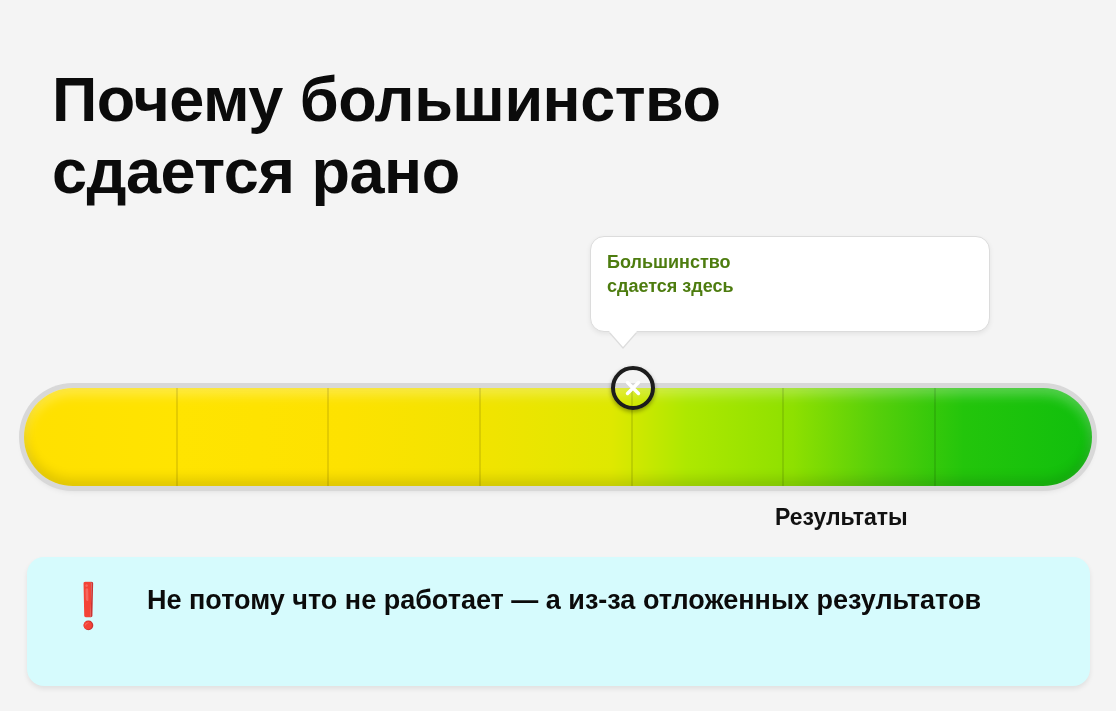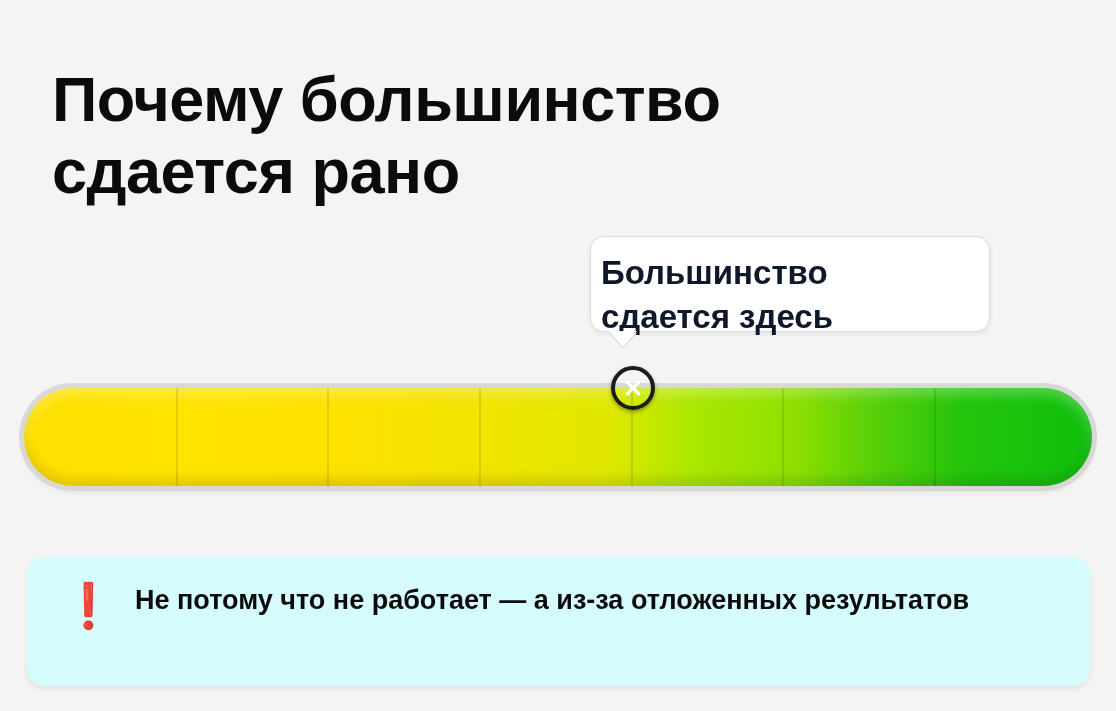--- a/index.html
+++ b/index.html
@@ -45,27 +45,27 @@
     width: 400px;
     height: 96px;
     background: #ffffff;
     border: 1px solid #dcdcdc;
     border-radius: 14px;
     box-sizing: border-box;
     box-shadow: 0 2px 5px rgba(0,0,0,0.07);
   }
   .tooltip-text {
     position: absolute;
-    left: 10px;
+    left: 16px;
     top: 14px;
     width: 360px;
-    font-size: 33px;
+    font-size: 18px;
     line-height: 1.32;
     font-weight: 700;
-    color: #0f172a;
+    color: #4d7c0f;
     white-space: pre-line;
   }
   .tooltip-tail {
     position: absolute;
     left: 18px;
     top: 94px;
     width: 0;
     height: 0;
     border-left: 14px solid transparent;
     border-right: 14px solid transparent;
@@ -159,21 +159,21 @@
   .note-icon {
     position: absolute;
     left: 34px;
     top: 27px;
     font-size: 44px;
     line-height: 1;
     user-select: none;
   }
   .note-text {
     position: absolute;
-    left: 108px;
+    left: 120px;
     top: 25px;
     width: 900px;
     font-size: 27px;
     line-height: 1.35;
     font-weight: 700;
     color: #0b0b0b;
   }
 </style>
 </head>
 <body>
@@ -203,19 +203,20 @@
   </div>
 
   <div class="marker" style="left:611px; top:366px;">
     <span>
       <svg width="22" height="22" viewBox="0 0 22 22" aria-hidden="true">
         <path d="M5.5 5.5 L16.5 16.5 M16.5 5.5 L5.5 16.5" stroke="#ffffff" stroke-width="3.4" stroke-linecap="round"></path>
       </svg>
     </span>
   </div>
 
+  <div class="axis-label axis-right">Результаты</div>
 
   <div class="note">
     <div class="note-icon">❗</div>
     <div class="note-text">Не потому что не работает — а из-за отложенных результатов</div>
   </div>
 
 </div>
 
 </body></html>

